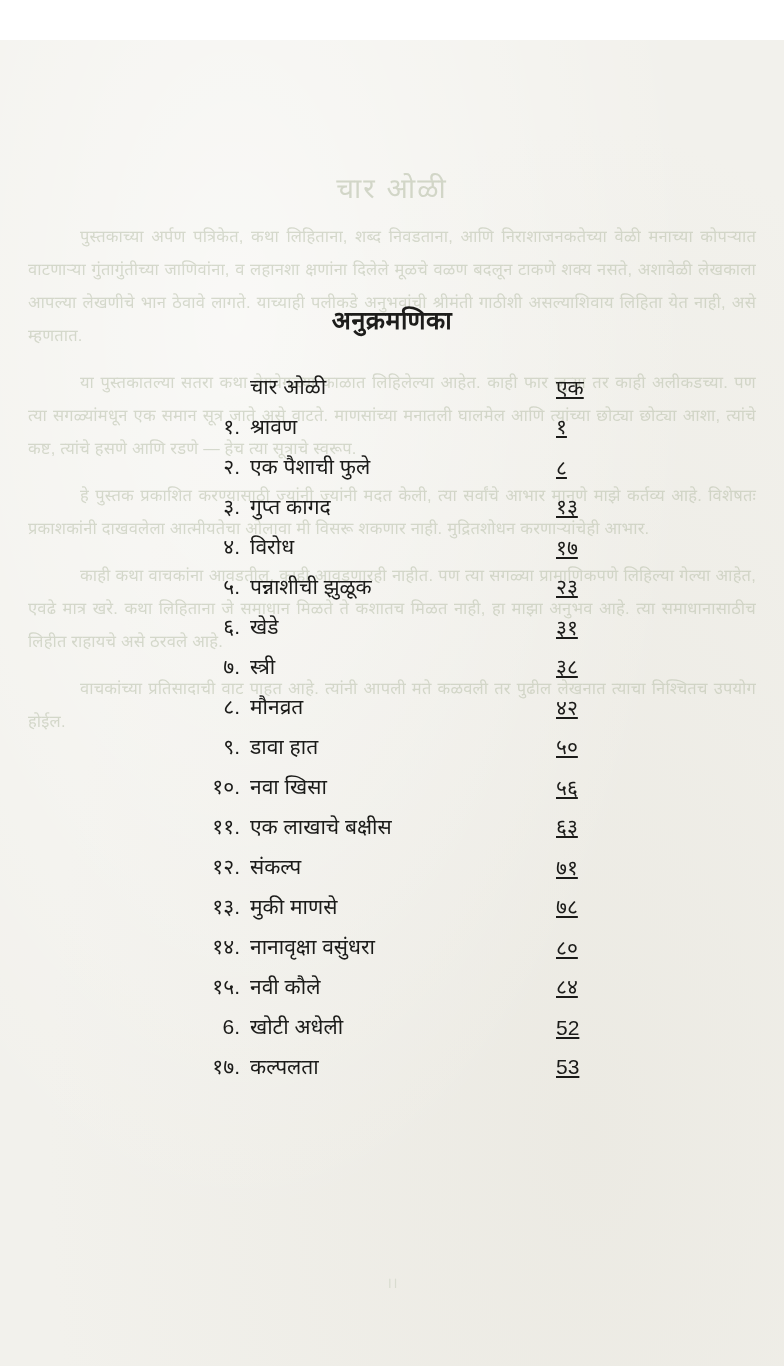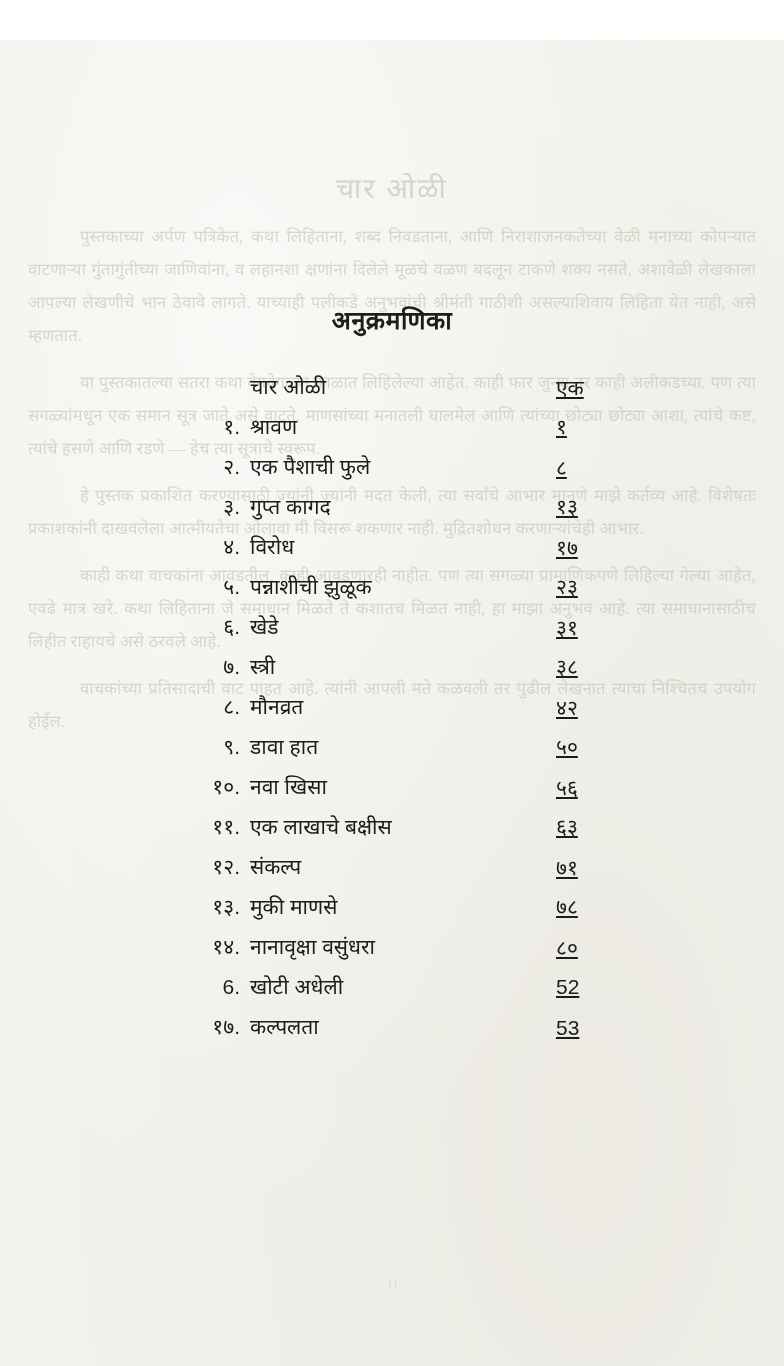--- a/index.html
+++ b/index.html
@@ -37,21 +37,21 @@
     opacity: 0.55;
     font-size: 16.5px;
     line-height: 33px;
     text-align: justify;
     letter-spacing: 0.2px;
     font-family: "Liberation Sans", sans-serif;
     user-select: none;
     pointer-events: none;
     filter: blur(0.4px);
   }
-  .ghost-layer p { margin: 0 0 14px 0; text-indent: 52px; font-family: Liberation Serif, serif; }
+  .ghost-layer p { margin: 0 0 14px 0; text-indent: 52px; }
 
   .ghost-title {
     position: absolute;
     left: 0;
     top: 128px;
     width: 784px;
     text-align: center;
     color: #c3c9b6;
     opacity: 0.7;
     font-size: 28px;
@@ -245,20 +245,25 @@
         <span class="title">मुकी माणसे</span>
         <span class="page-no">७८</span>
       </div>
 
       <div class="toc-row">
         <span class="num">१४.</span>
         <span class="title">नानावृक्षा वसुंधरा</span>
         <span class="page-no">८०</span>
       </div>
 
+      <div class="toc-row">
+        <span class="num">१५.</span>
+        <span class="title">नवी कौले</span>
+        <span class="page-no">८४</span>
+      </div>
 
       <div class="toc-row">
         <span class="num">6.</span>
         <span class="title">खोटी अधेली</span>
         <span class="page-no">52</span>
       </div>
 
       <div class="toc-row">
         <span class="num">१७.</span>
         <span class="title">कल्पलता</span>

